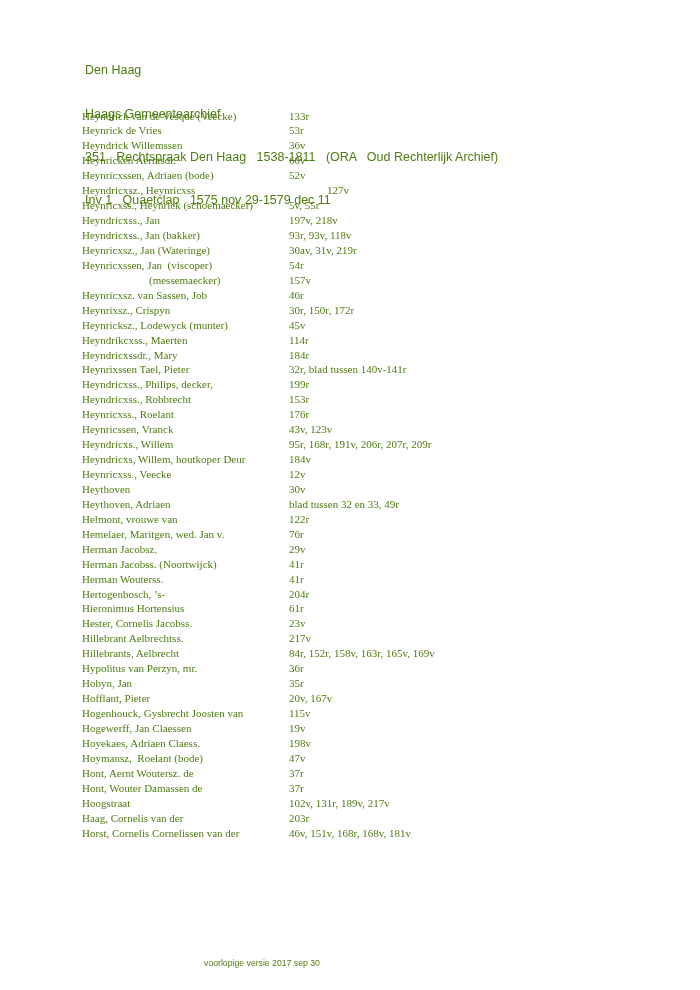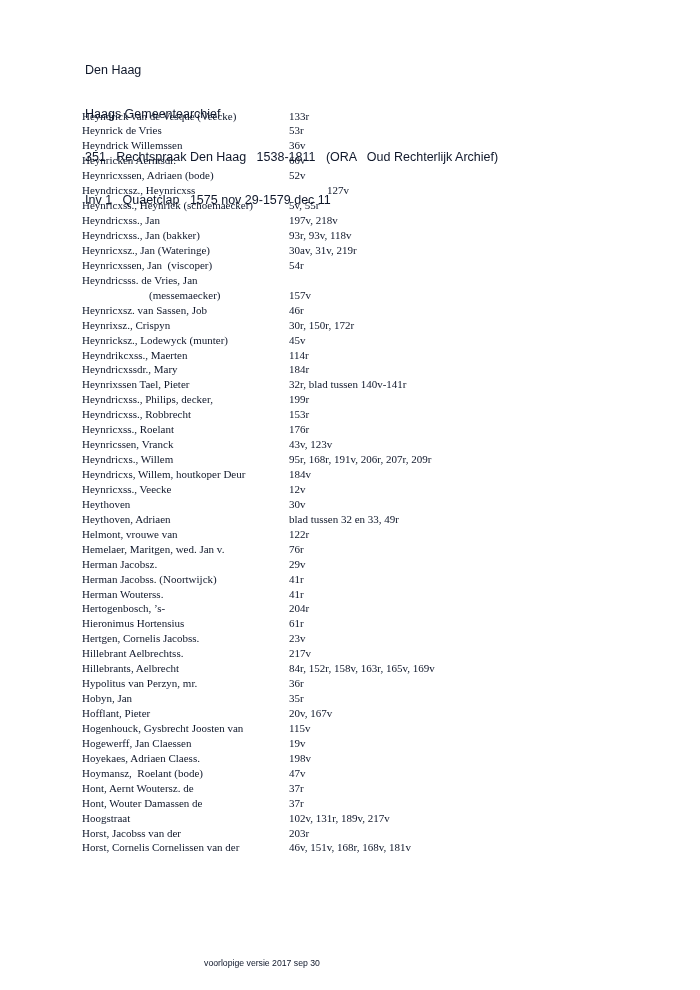--- a/index.html
+++ b/index.html
@@ -5,21 +5,21 @@
   html, body {
     margin: 0;
     padding: 0;
     background: #ffffff;
   }
   .page {
     position: relative;
     width: 700px;
     height: 990px;
     background: #ffffff;
-    color: #0f172a;
+    color: #4d7c0f;
     overflow: hidden;
   }
   .doc-header {
     position: absolute;
     left: 85px;
     top: 34.5px;
     font-family: "Liberation Sans", sans-serif;
     font-size: 12.5px;
     line-height: 14.4px;
     white-space: pre;
@@ -91,21 +91,20 @@
     <div class="row"><span class="name">Heynricxss., Heynrick (schoemaecker)</span><span class="ref">5v, 55r</span></div>
 
     <div class="row"><span class="name">Heyndricxss., Jan</span><span class="ref">197v, 218v</span></div>
 
     <div class="row"><span class="name">Heyndricxss., Jan (bakker)</span><span class="ref">93r, 93v, 118v</span></div>
 
     <div class="row"><span class="name">Heynricxsz., Jan (Wateringe)</span><span class="ref">30av, 31v, 219r</span></div>
 
     <div class="row"><span class="name">Heynricxssen, Jan  (viscoper)</span><span class="ref">54r</span></div>
 
-    <div class="row"><span class="name">Heyndricsss. de Vries, Jan</span><span class="ref"></span></div>
 
     <div class="row"><span class="name indented">(messemaecker)</span><span class="ref">157v</span></div>
 
     <div class="row"><span class="name">Heynricxsz. van Sassen, Job</span><span class="ref">46r</span></div>
 
     <div class="row"><span class="name">Heynrixsz., Crispyn</span><span class="ref">30r, 150r, 172r</span></div>
 
     <div class="row"><span class="name">Heynricksz., Lodewyck (munter)</span><span class="ref">45v</span></div>
 
     <div class="row"><span class="name">Heyndrikcxss., Maerten</span><span class="ref">114r</span></div>
@@ -142,21 +141,21 @@
 
 
     <div class="row"><span class="name">Herman Wouterss.</span><span class="ref">41r</span></div>
 
 
     <div class="row"><span class="name">Hertogenbosch, ’s-</span><span class="ref">204r</span></div>
 
 
     <div class="row"><span class="name">Hieronimus Hortensius</span><span class="ref">61r</span></div>
 
-    <div class="row"><span class="name">Hertgen, Cornelis Jacobss.</span><span class="ref">23v</span></div>
+    <div class="row"><span class="name">Hester, Cornelis Jacobss.</span><span class="ref">23v</span></div>
 
     <div class="row"><span class="name">Hillebrant Aelbrechtss.</span><span class="ref">217v</span></div>
 
     <div class="row"><span class="name">Hillebrants, Aelbrecht</span><span class="ref">84r, 152r, 158v, 163r, 165v, 169v</span></div>
 
     <div class="row"><span class="name">Hypolitus van Perzyn, mr.</span><span class="ref">36r</span></div>
 
     <div class="row"><span class="name">Hobyn, Jan</span><span class="ref">35r</span></div>
 
     <div class="row"><span class="name">Hofflant, Pieter</span><span class="ref">20v, 167v</span></div>
@@ -168,21 +167,21 @@
     <div class="row"><span class="name">Hoyekaes, Adriaen Claess.</span><span class="ref">198v</span></div>
 
     <div class="row"><span class="name">Hoymansz,  Roelant (bode)</span><span class="ref">47v</span></div>
 
     <div class="row"><span class="name">Hont, Aernt Woutersz. de</span><span class="ref">37r</span></div>
 
     <div class="row"><span class="name">Hont, Wouter Damassen de</span><span class="ref">37r</span></div>
 
     <div class="row"><span class="name">Hoogstraat</span><span class="ref">102v, 131r, 189v, 217v</span></div>
 
-    <div class="row"><span class="name">Horst, Jacobss van der</span><span class="ref">203r</span></div>
+    <div class="row"><span class="name">Haag, Cornelis van der</span><span class="ref">203r</span></div>
 
     <div class="row"><span class="name">Horst, Cornelis Cornelissen van der</span><span class="ref">46v, 151v, 168r, 168v, 181v</span></div>
   </main>
 
   <footer class="doc-footer">
     <div>voorlopige versie 2017 sep 30</div>
     
     
   </footer>
 

